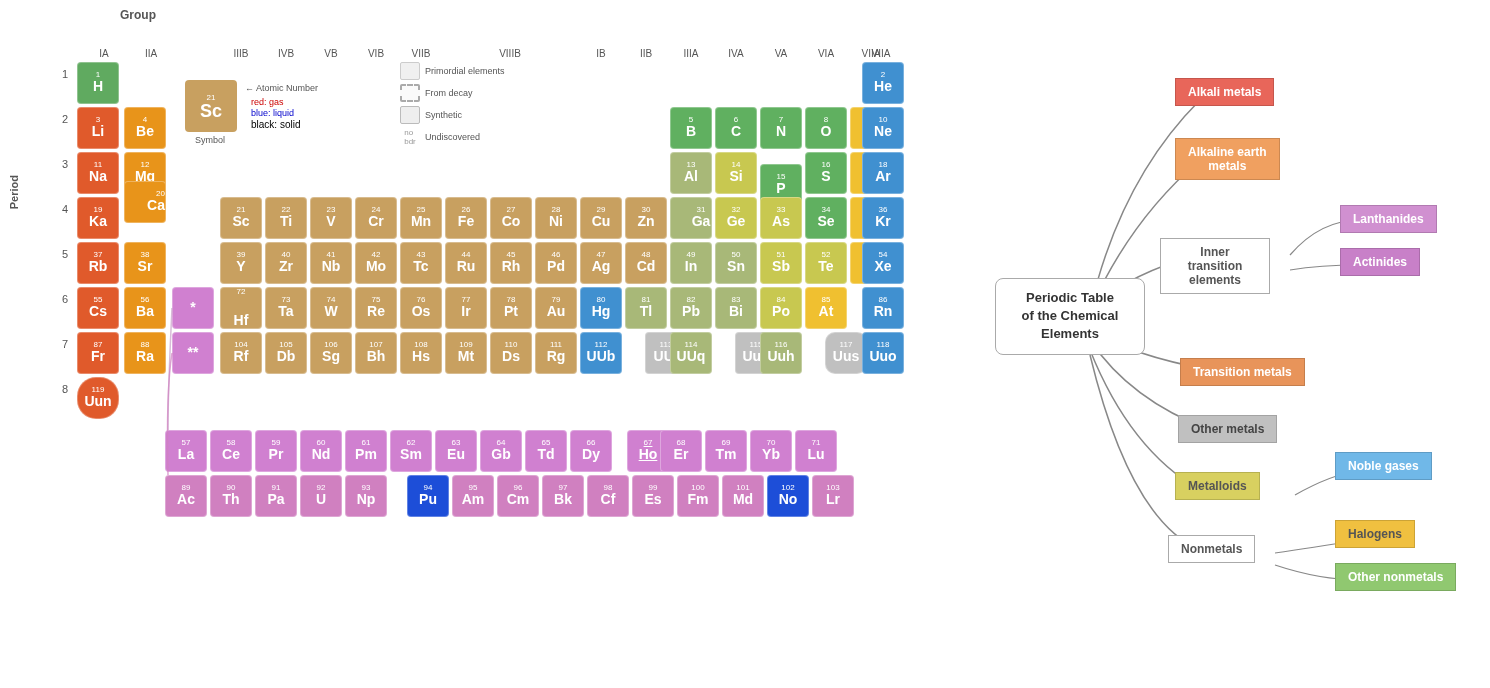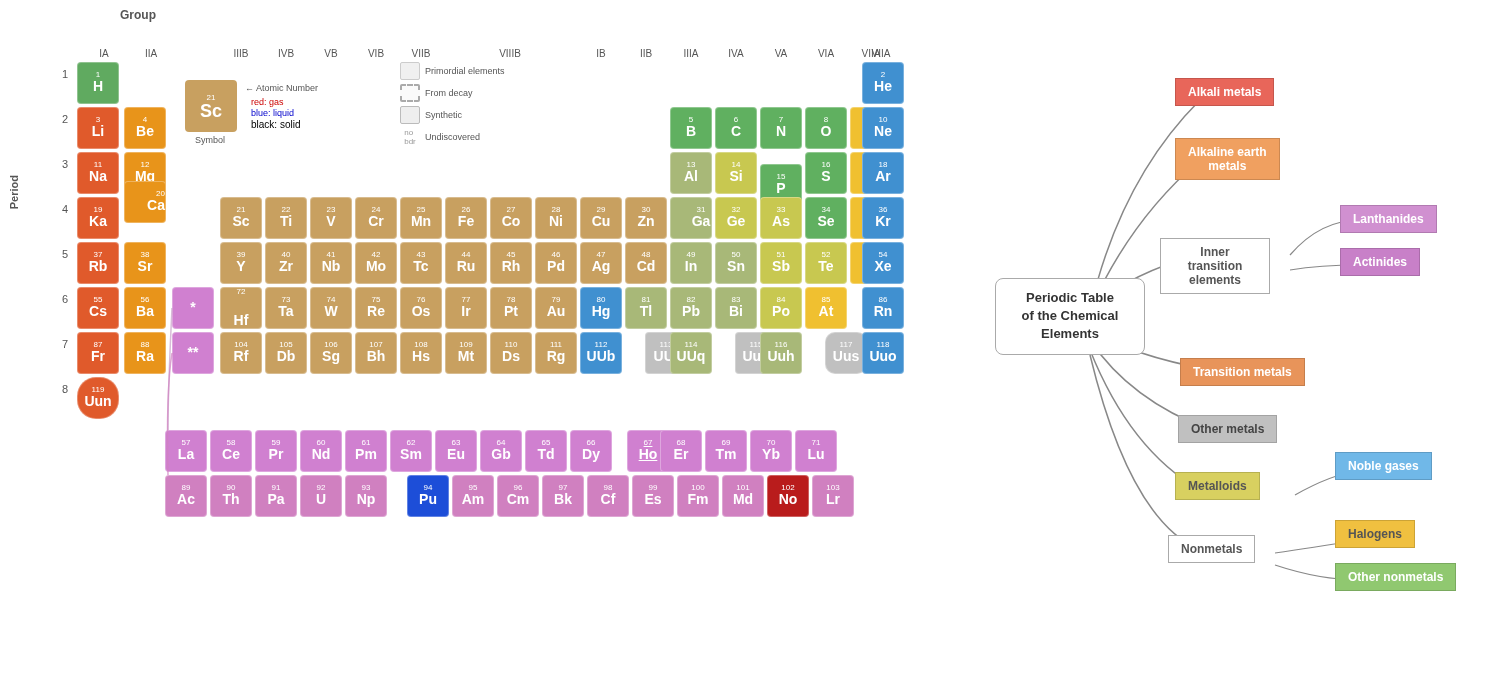--- a/index.html
+++ b/index.html
@@ -662,21 +662,21 @@
           <div class="sym">Es</div>
         </div>
       <div class="element-cell actinide" style="position:relative;top:0;left:0;background:#d080c0;">
           <div class="num">100</div>
           <div class="sym">Fm</div>
         </div>
       <div class="element-cell actinide" style="position:relative;top:0;left:0;background:#d080c0;">
           <div class="num">101</div>
           <div class="sym">Md</div>
         </div>
-      <div class="element-cell actinide" style="position:relative;top:0;left:0;background:#b91c1c;">
+      <div class="element-cell actinide" style="position:relative;top:0;left:0;background:#1d4ed8;">
           <div class="num">102</div>
           <div class="sym">No</div>
         </div>
       <div class="element-cell actinide" style="position:relative;top:0;left:0;background:#d080c0;">
           <div class="num">103</div>
           <div class="sym">Lr</div>
         </div>
     </div>
   </div>
 

